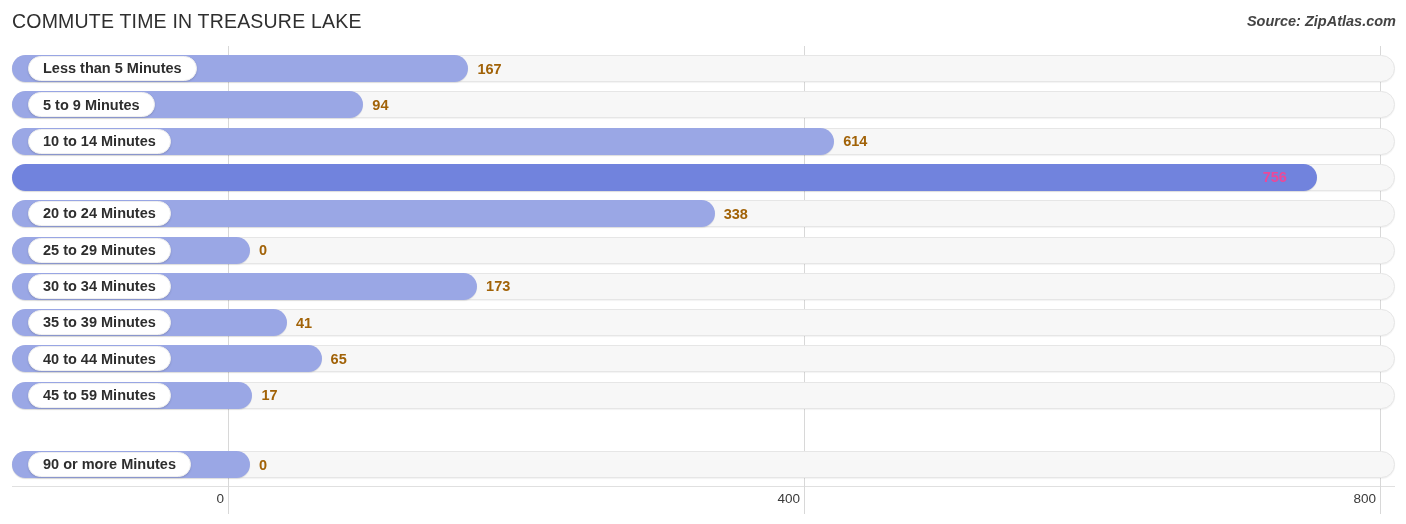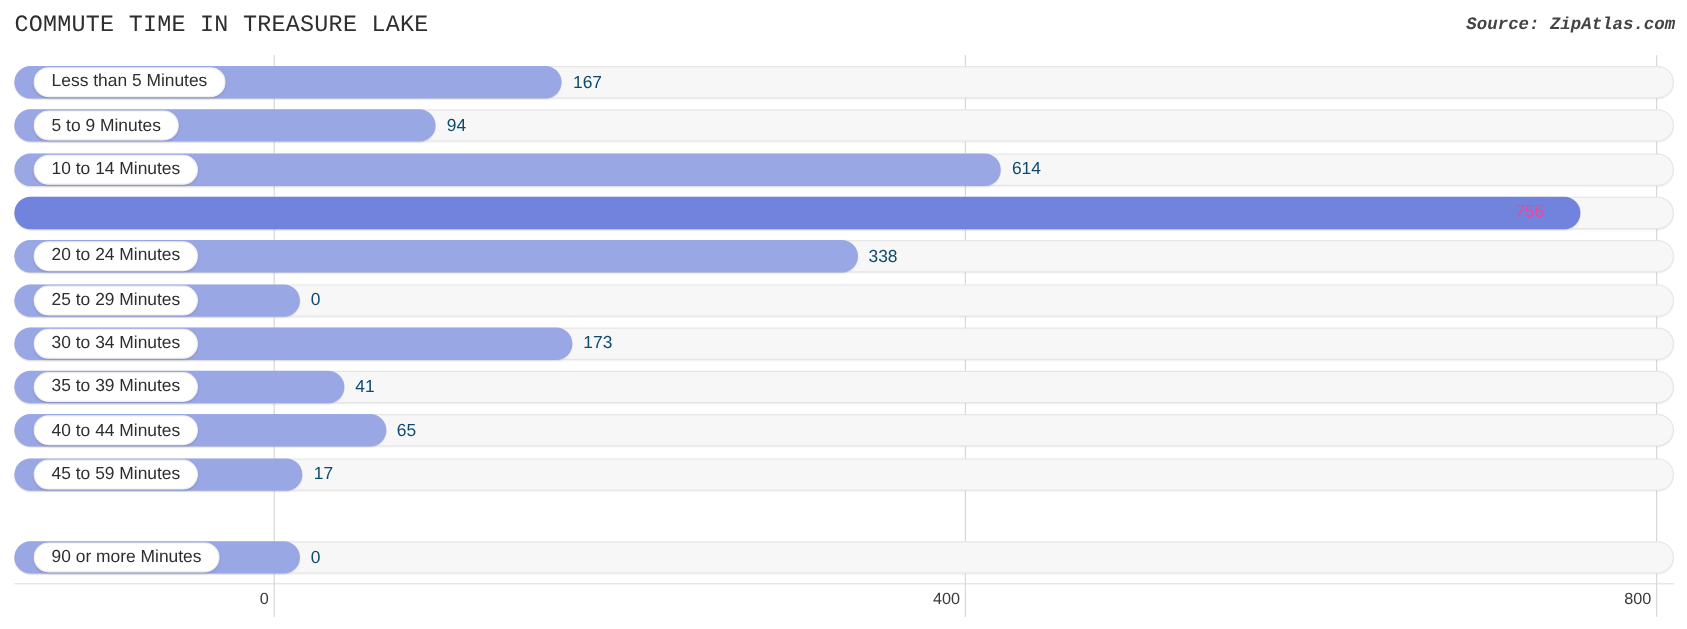--- a/index.html
+++ b/index.html
@@ -17,21 +17,20 @@
     overflow: hidden;
     position: relative;
   }
 
   
   #header {
     position: absolute;
     left: 0; top: 0;
     width: 1406px;
     height: 46px;
-    font-family: Liberation Mono, monospace;
   }
   #chart-title {
     position: absolute;
     left: 12px;
     top: 10px;
     font-size: 19.5px;
     font-weight: 400;
     letter-spacing: 0.2px;
     color: #2f2f2f;
     white-space: nowrap;
@@ -47,20 +46,21 @@
     white-space: nowrap;
   }
 
   
   #plot {
     position: absolute;
     left: 0;
     top: 46px;
     width: 1260px;
     height: 440px;
+    font-weight: bold;
   }
 
   
   .gridline {
     position: absolute;
     top: 0;
     bottom: 0;
     width: 1px;
     background: #d8d8d8;
     z-index: 1;
@@ -120,21 +120,21 @@
     color: #2e2e2e;
     line-height: 1;
   }
   .value-out {
     position: absolute;
     top: 0;
     height: 27px;
     display: flex;
     align-items: center;
     font-size: 14.5px;
-    color: #0c4a6e;
+    color: #a16207;
     white-space: nowrap;
   }
   .value-in {
     position: absolute;
     top: 0;
     height: 27px;
     display: flex;
     align-items: center;
     font-size: 14.5px;
     color: #ec4899;

